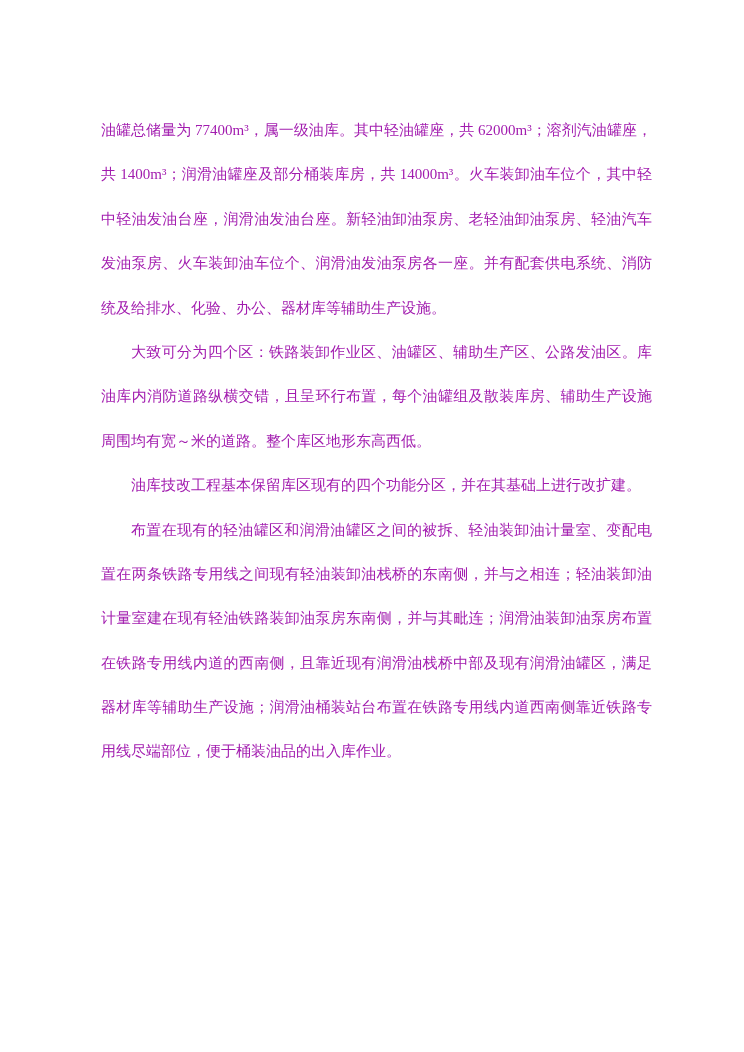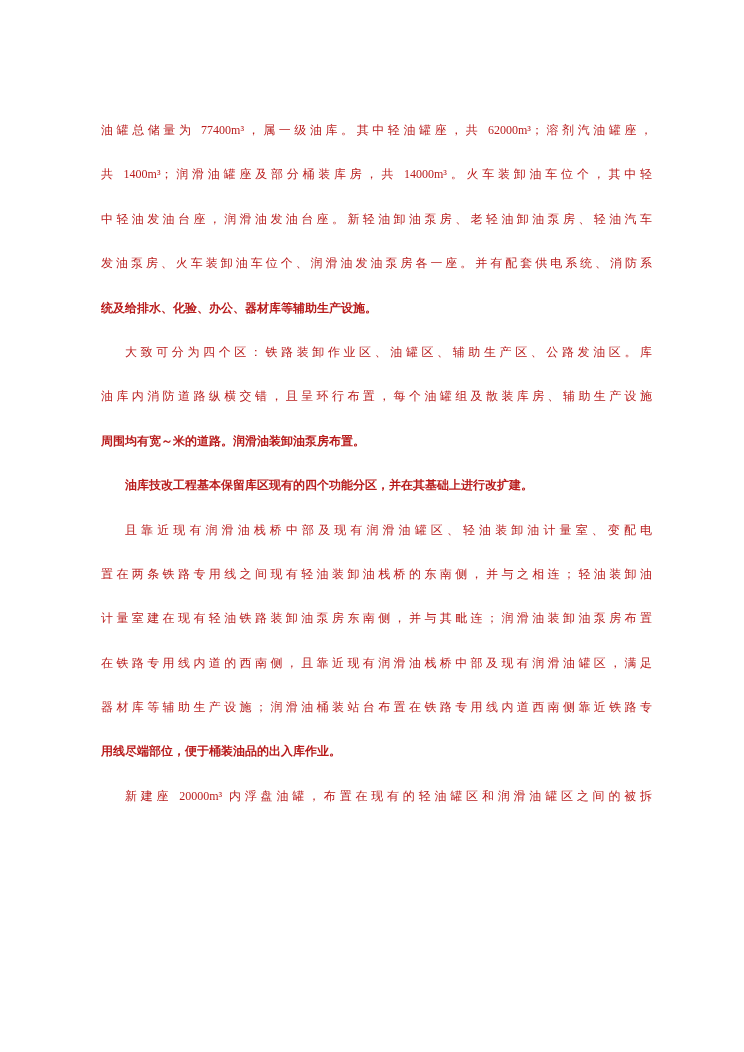--- a/index.html
+++ b/index.html
@@ -13,38 +13,37 @@
     height: 1052px;
     background: #ffffff;
     overflow: hidden;
   }
   .doc {
     position: absolute;
     left: 101px;
     top: 108px;
     width: 551px;
     font-family: "Liberation Serif", "DejaVu Serif", serif;
-    font-size: 12px;
-    color: #b91c1c;
+    font-size: 15px;
+    color: #a21caf;
     line-height: 44.4px;
   }
   .para {
     margin: 0;
   }
   .line {
     width: 551px;
     text-align: justify;
     text-align-last: justify;
     white-space: normal;
     overflow: hidden;
     height: 44.4px;
   }
   .line.end {
     text-align-last: left;
-    font-weight: bold;
   }
   .line.ind {
     text-indent: 2em;
   }
 </style>
 </head>
 <body>
 
 <div class="page">
   <div class="doc">
@@ -53,34 +52,31 @@
       <div class="line">油罐总储量为 77400m³，属一级油库。其中轻油罐座，共 62000m³；溶剂汽油罐座，</div>
       <div class="line">共 1400m³；润滑油罐座及部分桶装库房，共 14000m³。火车装卸油车位个，其中轻</div>
       <div class="line">中轻油发油台座，润滑油发油台座。新轻油卸油泵房、老轻油卸油泵房、轻油汽车</div>
       <div class="line">发油泵房、火车装卸油车位个、润滑油发油泵房各一座。并有配套供电系统、消防系</div>
       <div class="line end">统及给排水、化验、办公、器材库等辅助生产设施。</div>
     </div>
 
     <div class="para">
       <div class="line ind">大致可分为四个区：铁路装卸作业区、油罐区、辅助生产区、公路发油区。库</div>
       <div class="line">油库内消防道路纵横交错，且呈环行布置，每个油罐组及散装库房、辅助生产设施</div>
-      <div class="line end">周围均有宽～米的道路。润滑油装卸油泵房布置。</div>
+      <div class="line end">周围均有宽～米的道路。整个库区地形东高西低。</div>
     </div>
 
     <div class="para">
       <div class="line ind end">油库技改工程基本保留库区现有的四个功能分区，并在其基础上进行改扩建。</div>
     </div>
 
     <div class="para">
-      <div class="line ind">且靠近现有润滑油栈桥中部及现有润滑油罐区、轻油装卸油计量室、变配电</div>
+      <div class="line ind">布置在现有的轻油罐区和润滑油罐区之间的被拆、轻油装卸油计量室、变配电</div>
       <div class="line">置在两条铁路专用线之间现有轻油装卸油栈桥的东南侧，并与之相连；轻油装卸油</div>
       <div class="line">计量室建在现有轻油铁路装卸油泵房东南侧，并与其毗连；润滑油装卸油泵房布置</div>
       <div class="line">在铁路专用线内道的西南侧，且靠近现有润滑油栈桥中部及现有润滑油罐区，满足</div>
       <div class="line">器材库等辅助生产设施；润滑油桶装站台布置在铁路专用线内道西南侧靠近铁路专</div>
       <div class="line end">用线尽端部位，便于桶装油品的出入库作业。</div>
     </div>
 
-    <div class="para">
-      <div class="line ind">新建座 20000m³ 内浮盘油罐，布置在现有的轻油罐区和润滑油罐区之间的被拆</div>
-    </div>
 
   </div>
 </div>
 
 </body></html>

